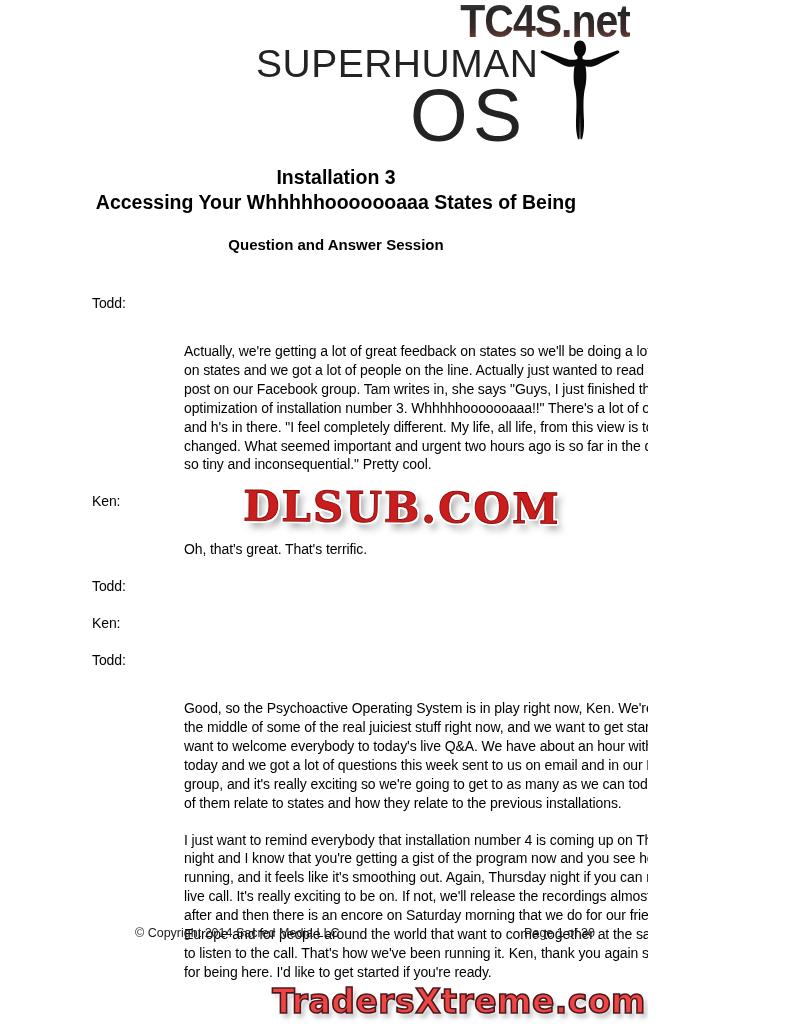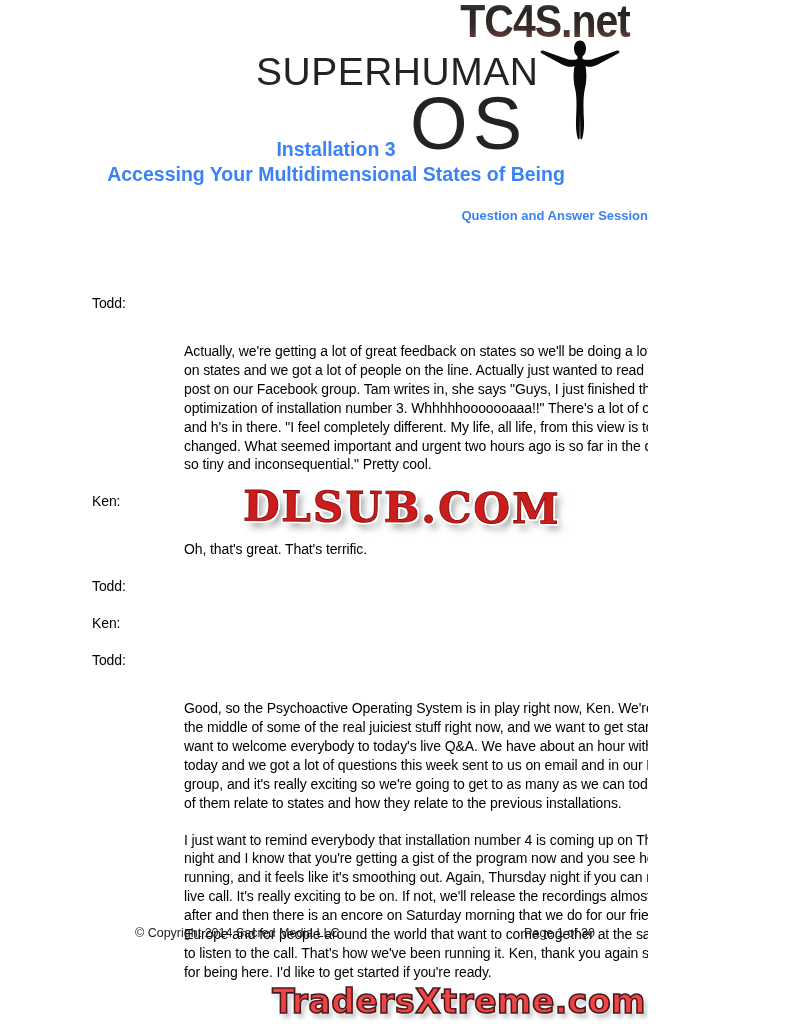--- a/index.html
+++ b/index.html
@@ -26,21 +26,21 @@
     background: linear-gradient(180deg, #4a4a4a 0%, #252525 30%, #3a2a28 62%, #96564c 100%);
     -webkit-background-clip: text;
     background-clip: text;
     color: transparent;
     transform: scaleY(1.12);
     transform-origin: top right;
   }
 
   
   .logo { position: absolute; top: 40px; left: 256px; width: 364px; height: 102px; }
-  .logo-text { position: absolute; left: 0; top: 12px; width: 266px; }
+  .logo-text { position: absolute; left: 0; top: 4px; width: 266px; }
   .logo-line1 {
     font-size: 39px;
     font-weight: 300;
     letter-spacing: 0.5px;
     line-height: 1;
     color: #232323;
     white-space: nowrap;
   }
   .logo-line2 {
     font-size: 74px;
@@ -50,29 +50,29 @@
     margin-top: 3px;
     margin-right: -5px;
     text-align: right;
     color: #232323;
   }
   .figure { position: absolute; left: 284px; top: 0px; width: 80px; height: 101px; }
 
   
   .title-block {
     position: absolute;
-    top: 137px;
+    top: 165px;
     left: 0;
     width: 100%;
     text-align: center;
-    color: #3b82f6;
+    color: #000000;
     padding-left: 24px;
   }
   .title-line { font-size: 19.5px; font-weight: bold; line-height: 25px; }
-  .subtitle { font-size: 13px; font-weight: bold; margin-top: 21px; text-align: right; }
+  .subtitle { font-size: 15px; font-weight: bold; margin-top: 21px; }
 
   
   .transcript {
     position: absolute;
     top: 294px;
     left: 92px;
     width: 616px;
     font-size: 14px;
     line-height: 18.9px;
     letter-spacing: -0.1px;
@@ -171,21 +171,21 @@
         L56 17.5
         C51 19.5 47 20 42.5 18.5
         L42.5 16
         C44.5 14.5 46 11.5 46 8
         C46 3.5 43.5 0 40 0 Z"></path>
     </svg>
   </div>
 
   <div class="title-block">
     <div class="title-line">Installation 3</div>
-    <div class="title-line">Accessing Your Multidimensional States of Being</div>
+    <div class="title-line">Accessing Your Whhhhhooooooaaa States of Being</div>
     <div class="subtitle">Question and Answer Session</div>
   </div>
 
   <div class="transcript">
 
     <div class="row">
       <div class="speaker">Todd:</div>
       <div class="speech">
         <p>Actually, we're getting a lot of great feedback on states so we'll be doing a lot of Q&amp;A on states and we got a lot of people on the line. Actually just wanted to read you one post on our Facebook group. Tam writes in, she says "Guys, I just finished the optimization of installation number 3. Whhhhhooooooaaa!!" There's a lot of o's and a's and h's in there. "I feel completely different. My life, all life, from this view is totally changed. What seemed important and urgent two hours ago is so far in the distance, so tiny and inconsequential." Pretty cool.</p>
       </div>

